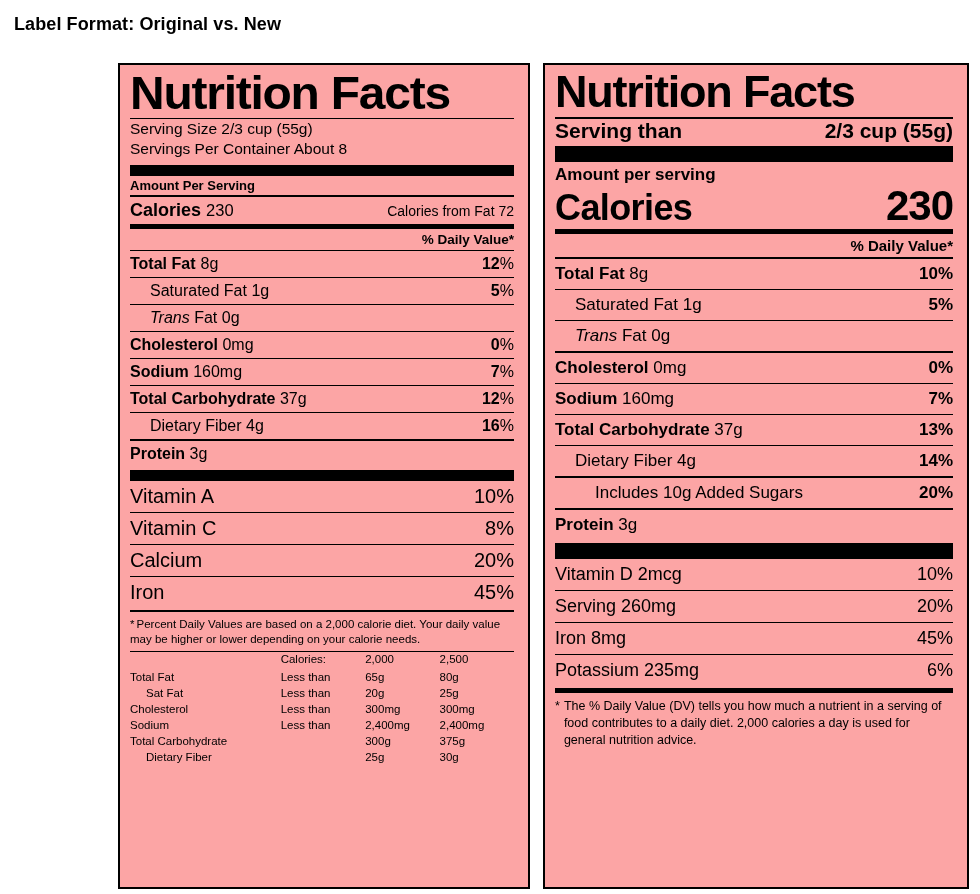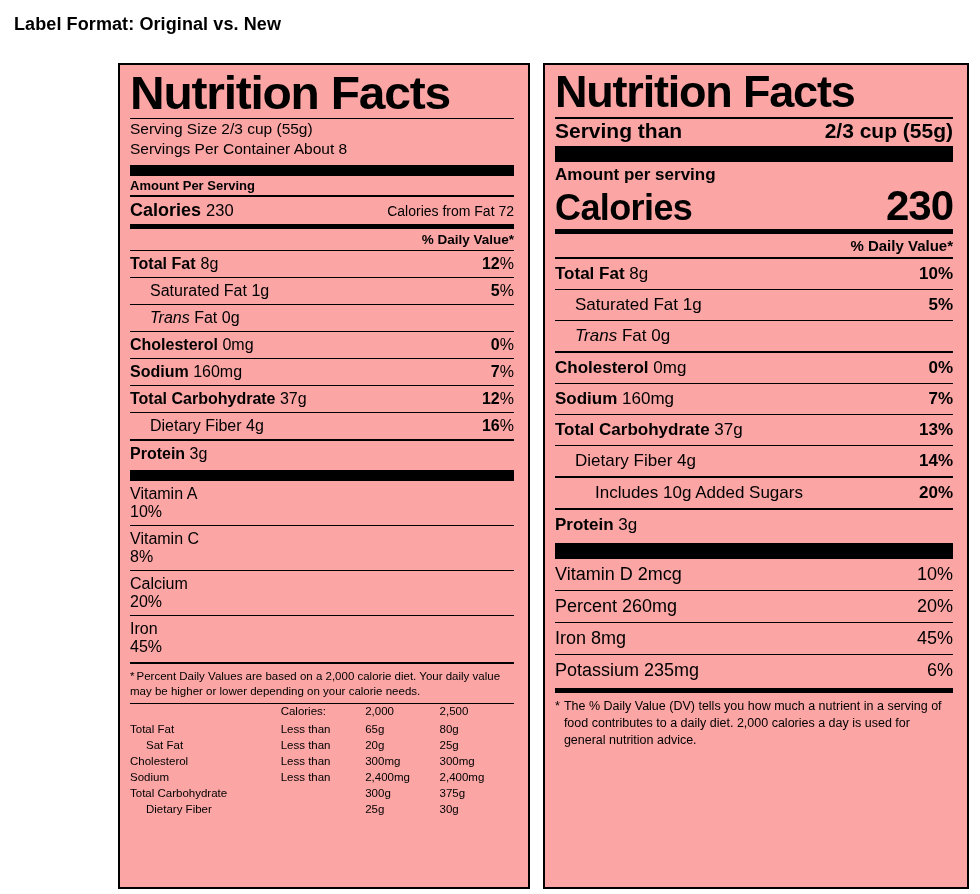--- a/index.html
+++ b/index.html
@@ -113,23 +113,22 @@
     font-size: 16px;
     padding: 4px 0 4px 0;
   }
   .original .nutrient .name { font-weight: bold; }
   .original .nutrient .pct { font-weight: bold; }
   .original .nutrient .pct .sym { font-weight: normal; }
   .original .indent1 { padding-left: 20px; }
   .original .indent1 .name { font-weight: normal; }
   .original .italic { font-style: italic; }
   .original .vitamin {
-    font-size: 16px;
+    font-size: 20px;
     padding: 4px 0 4px 0;
-    flex-direction: column;
   }
   .original .footnote {
     font-size: 11.5px;
     line-height: 1.32;
     padding: 5px 0 4px 0;
   }
   .original .footnote .star { margin-right: 2px; }
   .original .dvtable {
     width: 100%;
     border-collapse: collapse;
@@ -443,21 +442,21 @@
       <span></span>
     </div>
     <div class="rule-xthick" style="margin-top:3px;"></div>
 
     <div class="row vitamin">
       <span>Vitamin D 2mcg</span>
       <span class="pct">10%</span>
     </div>
     <div class="rule-hair"></div>
     <div class="row vitamin">
-      <span>Percent 260mg</span>
+      <span>Serving 260mg</span>
       <span class="pct">20%</span>
     </div>
     <div class="rule-hair"></div>
     <div class="row vitamin">
       <span>Iron 8mg</span>
       <span class="pct">45%</span>
     </div>
     <div class="rule-hair"></div>
     <div class="row vitamin">
       <span>Potassium 235mg</span>

